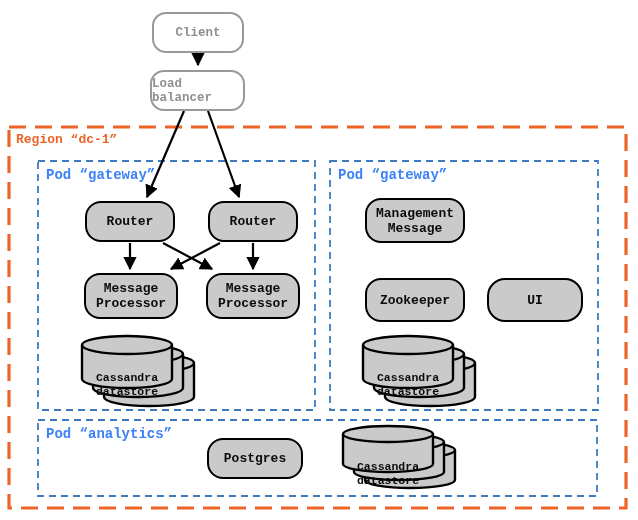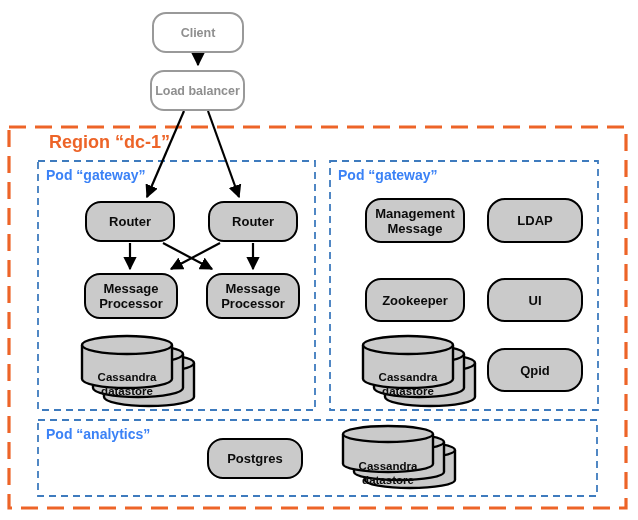--- a/index.html
+++ b/index.html
@@ -7,21 +7,21 @@
     --pod-accent:#3E7BBE;
     --node-fill:#CACACA;
     --node-border:#000000;
     --external-border:#999999;
     --external-text:#8F8F8F;
     --arrow:#000000;
   }
   html,body{margin:0;padding:0;background:#ffffff;}
   .canvas{
     position:relative;width:638px;height:520px;background:#ffffff;
-    font-family:Liberation Sans, sans-serif;overflow:hidden;border-radius:13px;
+    font-family:Liberation Mono, monospace;overflow:hidden;border-radius:13px;
   }
   .layer{position:absolute;left:0;top:0;width:638px;height:520px;}
   .region-rect{fill:none;stroke:var(--region-accent);stroke-width:3.2;stroke-dasharray:17 9;}
   .pod-rect{fill:none;stroke:var(--pod-accent);stroke-width:1.8;stroke-dasharray:7 5;}
   .arrow-group line{stroke:var(--arrow);stroke-width:2.2;}
   #ah path{fill:var(--arrow);}
   .cyl{fill:var(--node-fill);stroke:var(--node-border);stroke-width:2.4;}
   .node{
     position:absolute;box-sizing:border-box;
     background:var(--node-fill);border:2.5px solid var(--node-border);border-radius:16px;
@@ -29,21 +29,21 @@
     font-size:13px;font-weight:bold;color:#0b0b0b;line-height:15px;text-align:center;
   }
   .ghost{
     position:absolute;box-sizing:border-box;
     background:#ffffff;border:2px solid var(--external-border);border-radius:14px;
     display:flex;align-items:center;justify-content:center;
     font-size:12.5px;font-weight:bold;color:var(--external-text);
   }
   .region-label{
     position:absolute;left:16px;top:132px;
-    color:var(--region-accent);font-size:18px;font-weight:bold;margin-left:33px;
+    color:var(--region-accent);font-size:13px;font-weight:bold;
   }
   .pod-label{position:absolute;color:#3b82f6;font-size:14px;font-weight:bold;}
   .cyl-label{
     position:absolute;width:90px;text-align:center;
     font-size:11.5px;font-weight:bold;color:#0b0b0b;line-height:13.5px;margin-top:24px;
   }
 </style>
 </head>
 <body>
 
@@ -127,31 +127,25 @@
   </div>
   <div class="cyl-label" style="left:82px;top:347px;">
     <div>Cassandra</div>
     <div>datastore</div>
   </div>
 
   <div class="node" style="left:365px;top:198px;width:100px;height:45px;text-align:center;">
     <span>Management</span>
     <span>Message</span>
   </div>
-  <div class="node" style="left:487px;top:198px;width:96px;height:45px;border-radius:18px;">
-    <span>LDAP</span>
-  </div>
   <div class="node" style="left:365px;top:278px;width:100px;height:44px;">
     <span>Zookeeper</span>
   </div>
   <div class="node" style="left:487px;top:278px;width:96px;height:44px;border-radius:18px;">
     <span>UI</span>
-  </div>
-  <div class="node" style="left:487px;top:348px;width:96px;height:44px;border-radius:18px;">
-    <span>Qpid</span>
   </div>
   <div class="cyl-label" style="left:363px;top:347px;">
     <div>Cassandra</div>
     <div>datastore</div>
   </div>
 
   <div class="node" style="left:207px;top:438px;width:96px;height:41px;">
     <span>Postgres</span>
   </div>
   <div class="cyl-label" style="left:343px;top:436px;">

